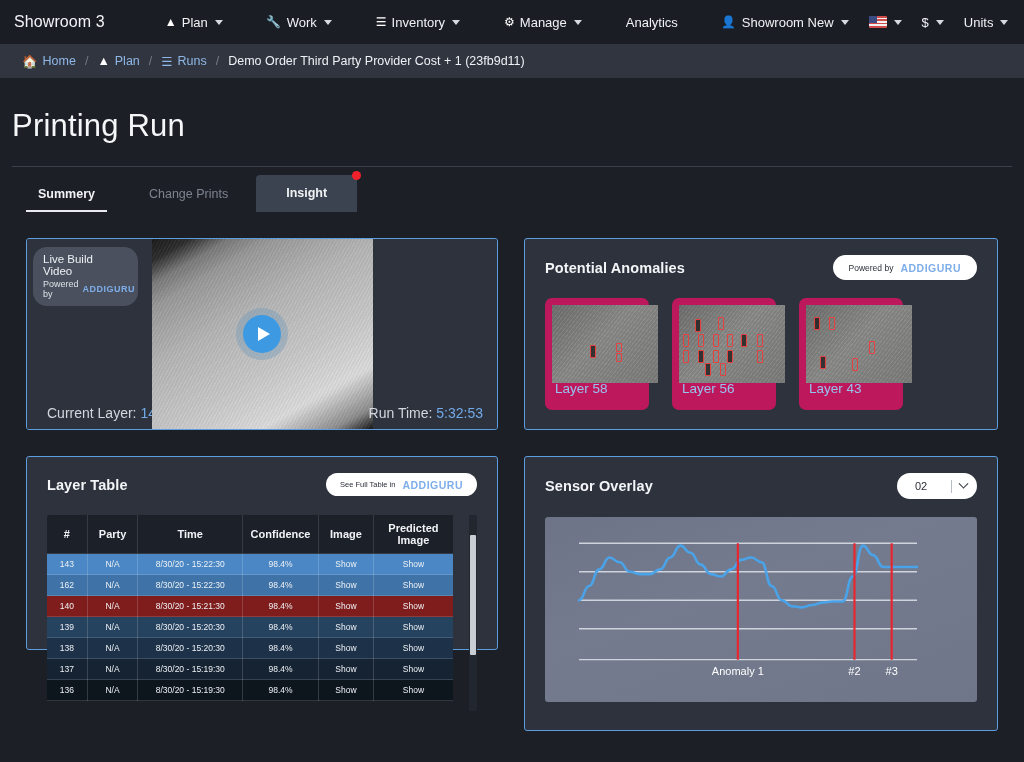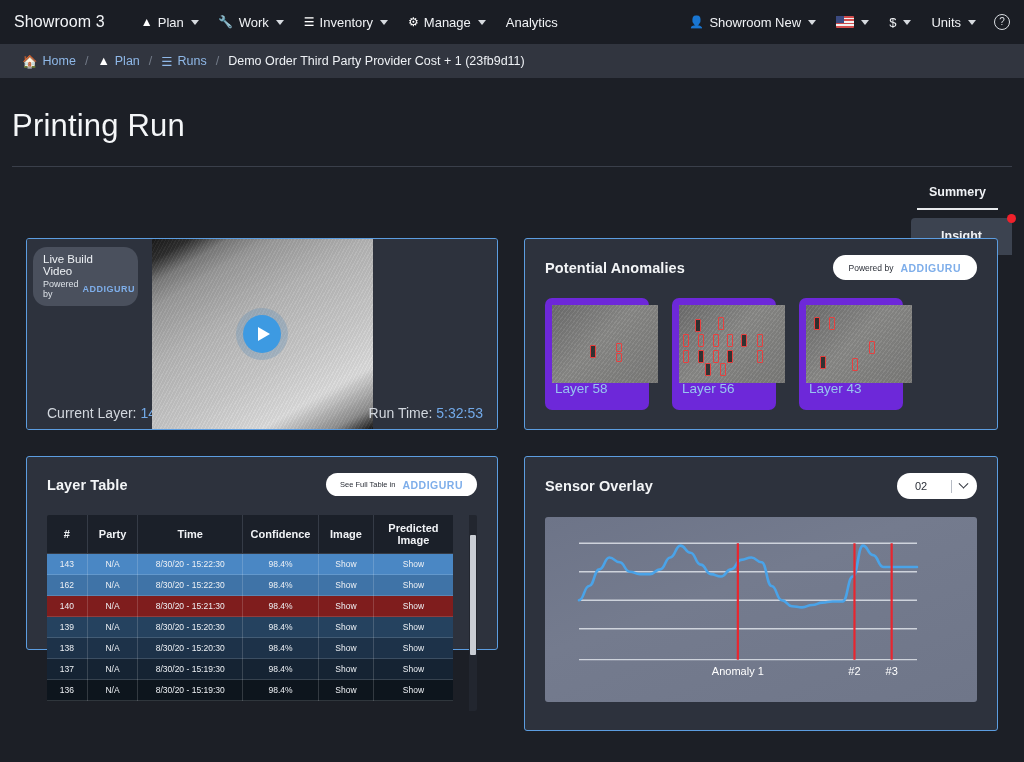--- a/index.html
+++ b/index.html
@@ -11,20 +11,21 @@
     overflow: hidden;
   }
 
   
   .navbar {
     height: 44px; width: 1024px;
     background: #1a1d24;
     display: flex; align-items: center;
     padding: 0 14px;
     position: relative;
+    gap: 24px;
   }
   .brand {
     font-size: 16px; color: #f2f4f7; letter-spacing: .1px;
     margin-right: 26px; white-space: nowrap;
   }
   .nav-item {
     display: flex; align-items: center; gap: 5px;
     font-size: 13px; color: #f0f2f5;
     padding: 4px 10px; white-space: nowrap;
   }
@@ -67,23 +68,23 @@
   .crumb.active { color: #eef1f5; }
   .crumb-sep { color: #737b88; margin: 0 9px; }
 
   
   .page { padding: 0 12px; }
   .page-title {
     font-size: 31px; font-weight: normal; color: #f4f6f8;
     padding: 30px 0 22px 0; letter-spacing: .2px;
   }
   .tabs {
-    display: flex; align-items: flex-end; gap: 8px;
+    display: flex; align-items: flex-end; gap: 2px;
     border-top: 1px solid #3a3f4a;
-    height: 46px; padding-top: 8px; flex-direction: column;
+    height: 46px; padding-top: 8px;
   }
   .tab {
     font-size: 12.5px; font-weight: bold;
     padding: 10px 26px 11px 26px;
     color: #f0f2f5; position: relative;
   }
   .tab.muted { color: #7d848f; font-weight: normal; }
   .tab.active-underline::after {
     content: ""; position: absolute; left: 14px; right: 14px; bottom: 0;
     height: 2.5px; background: #e8eaed;
@@ -172,21 +173,21 @@
     background: #ffffff; border-radius: 16px;
     height: 25px; display: flex; align-items: center;
     justify-content: center; gap: 7px;
     padding: 0 16px; color: #2b2f38;
     font-size: 8.5px; white-space: nowrap;
   }
   .pill .addiguru { font-size: 10.5px; }
   .anom-row { display: flex; gap: 23px; margin-top: 18px; }
   .anom-card {
     width: 104px; height: 112px;
-    background: #6d28d9; border-radius: 7px;
+    background: #be185d; border-radius: 7px;
     padding: 7px 4px 0 7px; position: relative;
   }
   .anom-thumb {
     width: 106px; height: 78px;
     background: linear-gradient(135deg,#6e6e6e,#8a8a88 45%,#7b7b79 100%);
     position: relative; overflow: hidden;
   }
   .anom-thumb::after {
     content:""; position:absolute; inset:0;
     background: repeating-linear-gradient(128deg,
@@ -333,25 +334,25 @@
   </span>
   <span class="crumb-sep">/</span>
   <span class="crumb active">Demo Order Third Party Provider Cost + 1 (23fb9d11)</span>
 </div>
 
 <div class="page">
   <div class="page-title">Printing Run</div>
 
   <div class="tabs">
     <div class="tab active-underline">Summery</div>
+    <div class="tab muted">Change Prints</div>
     <div class="tab boxed">
       <span>Insight</span>
       <span class="tab-dot"></span>
     </div>
-    <div class="tab muted">Change Prints</div>
   </div>
 
   <div class="grid">
 
     <div class="panel video-panel">
       <div class="vp-side vp-left">
         <div class="badge-lbv">
           <div class="t1">Live Build Video</div>
           <div class="t2">
             <span>Powered by</span>

